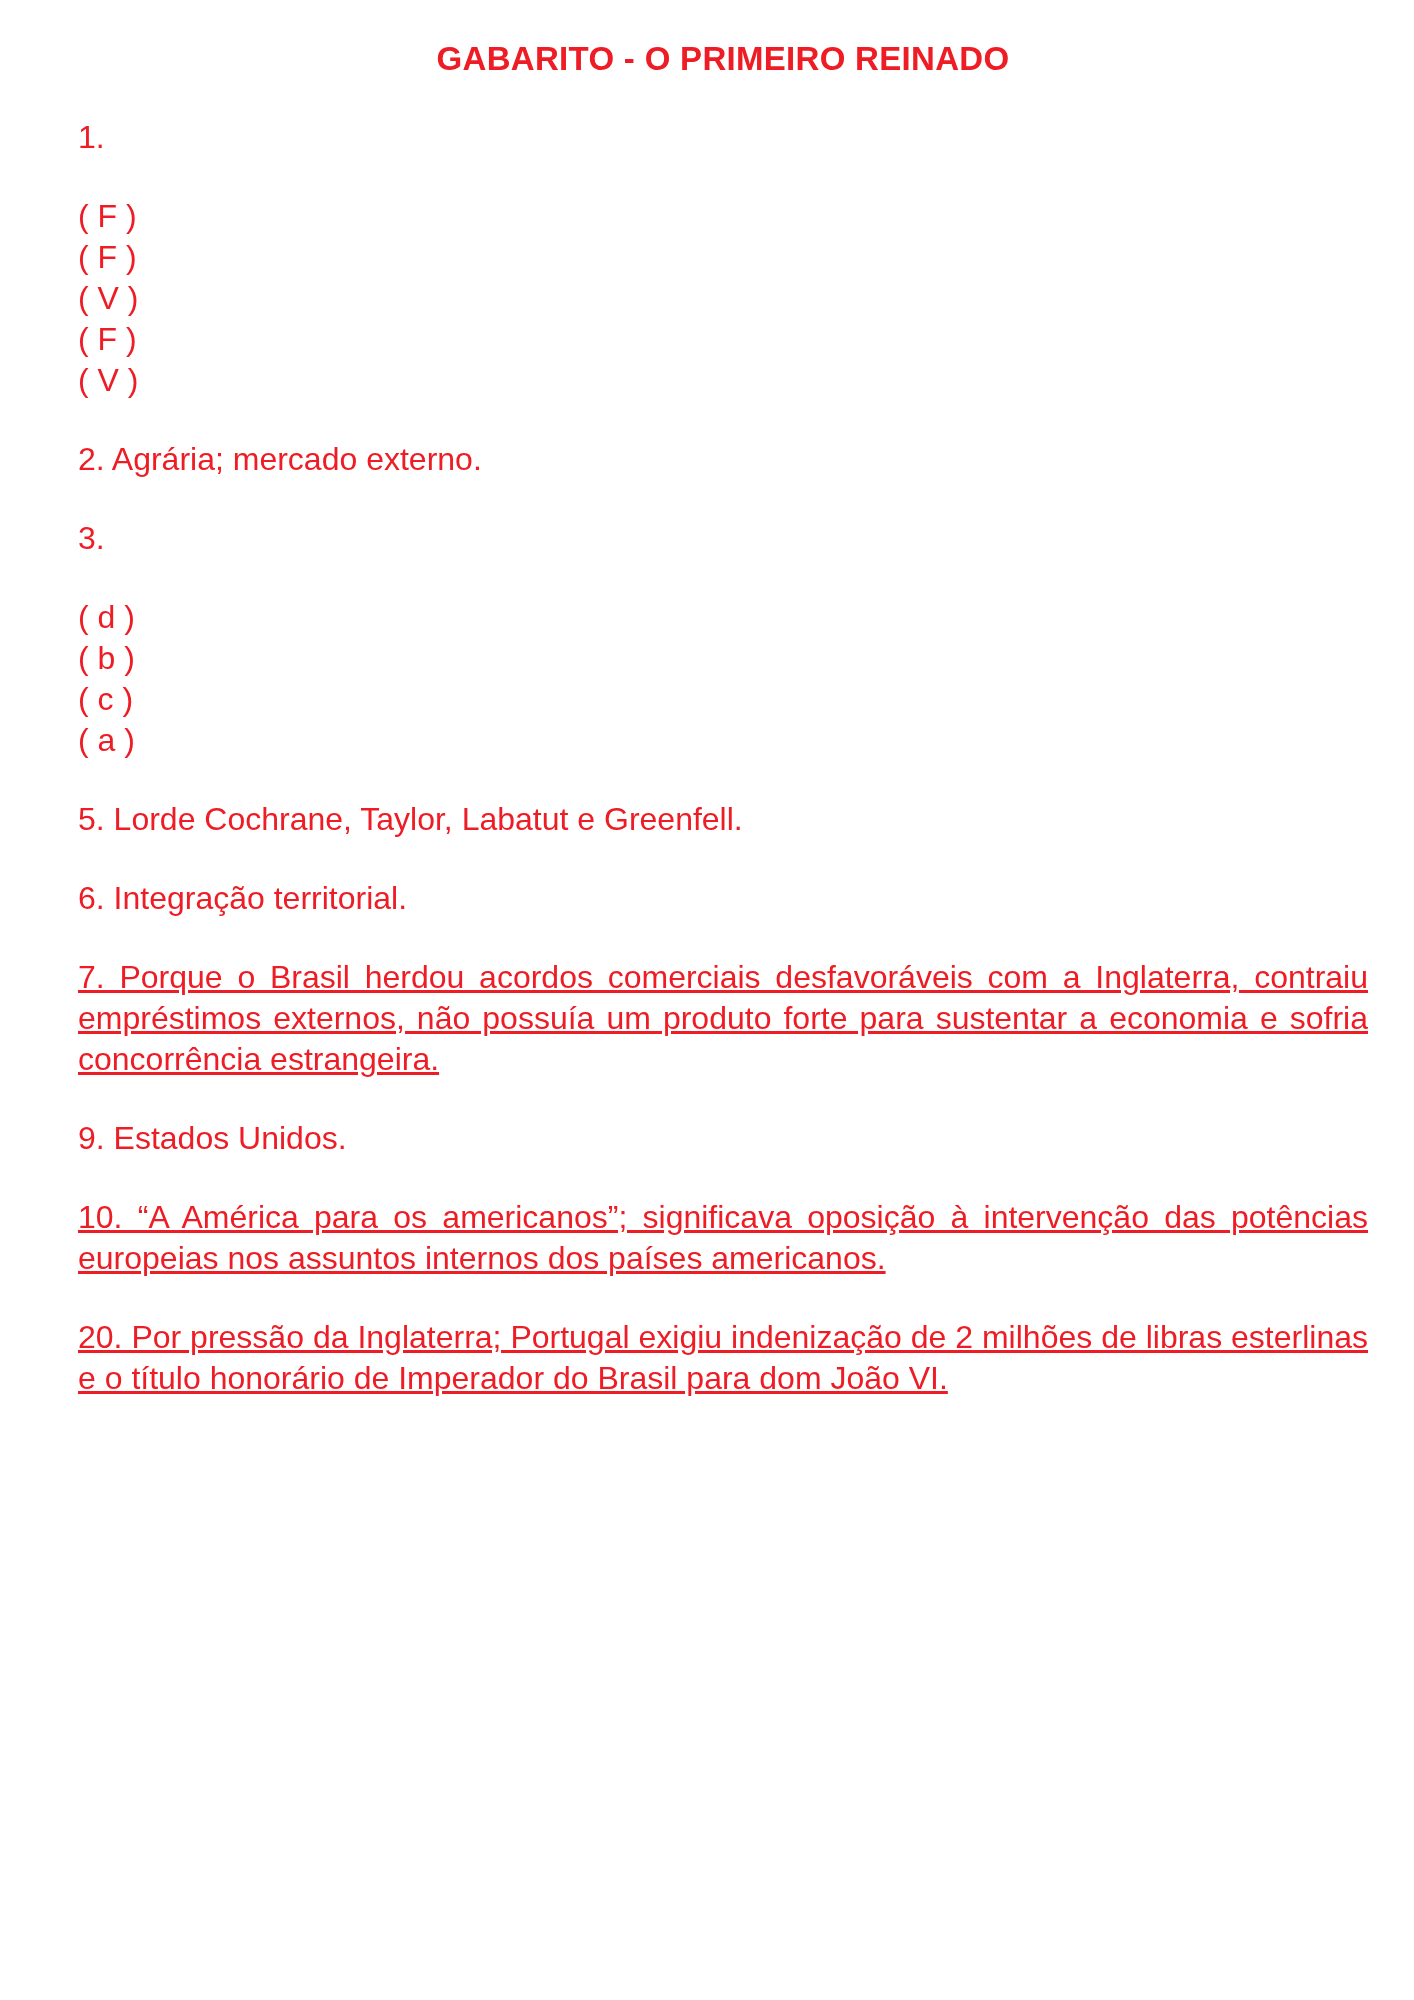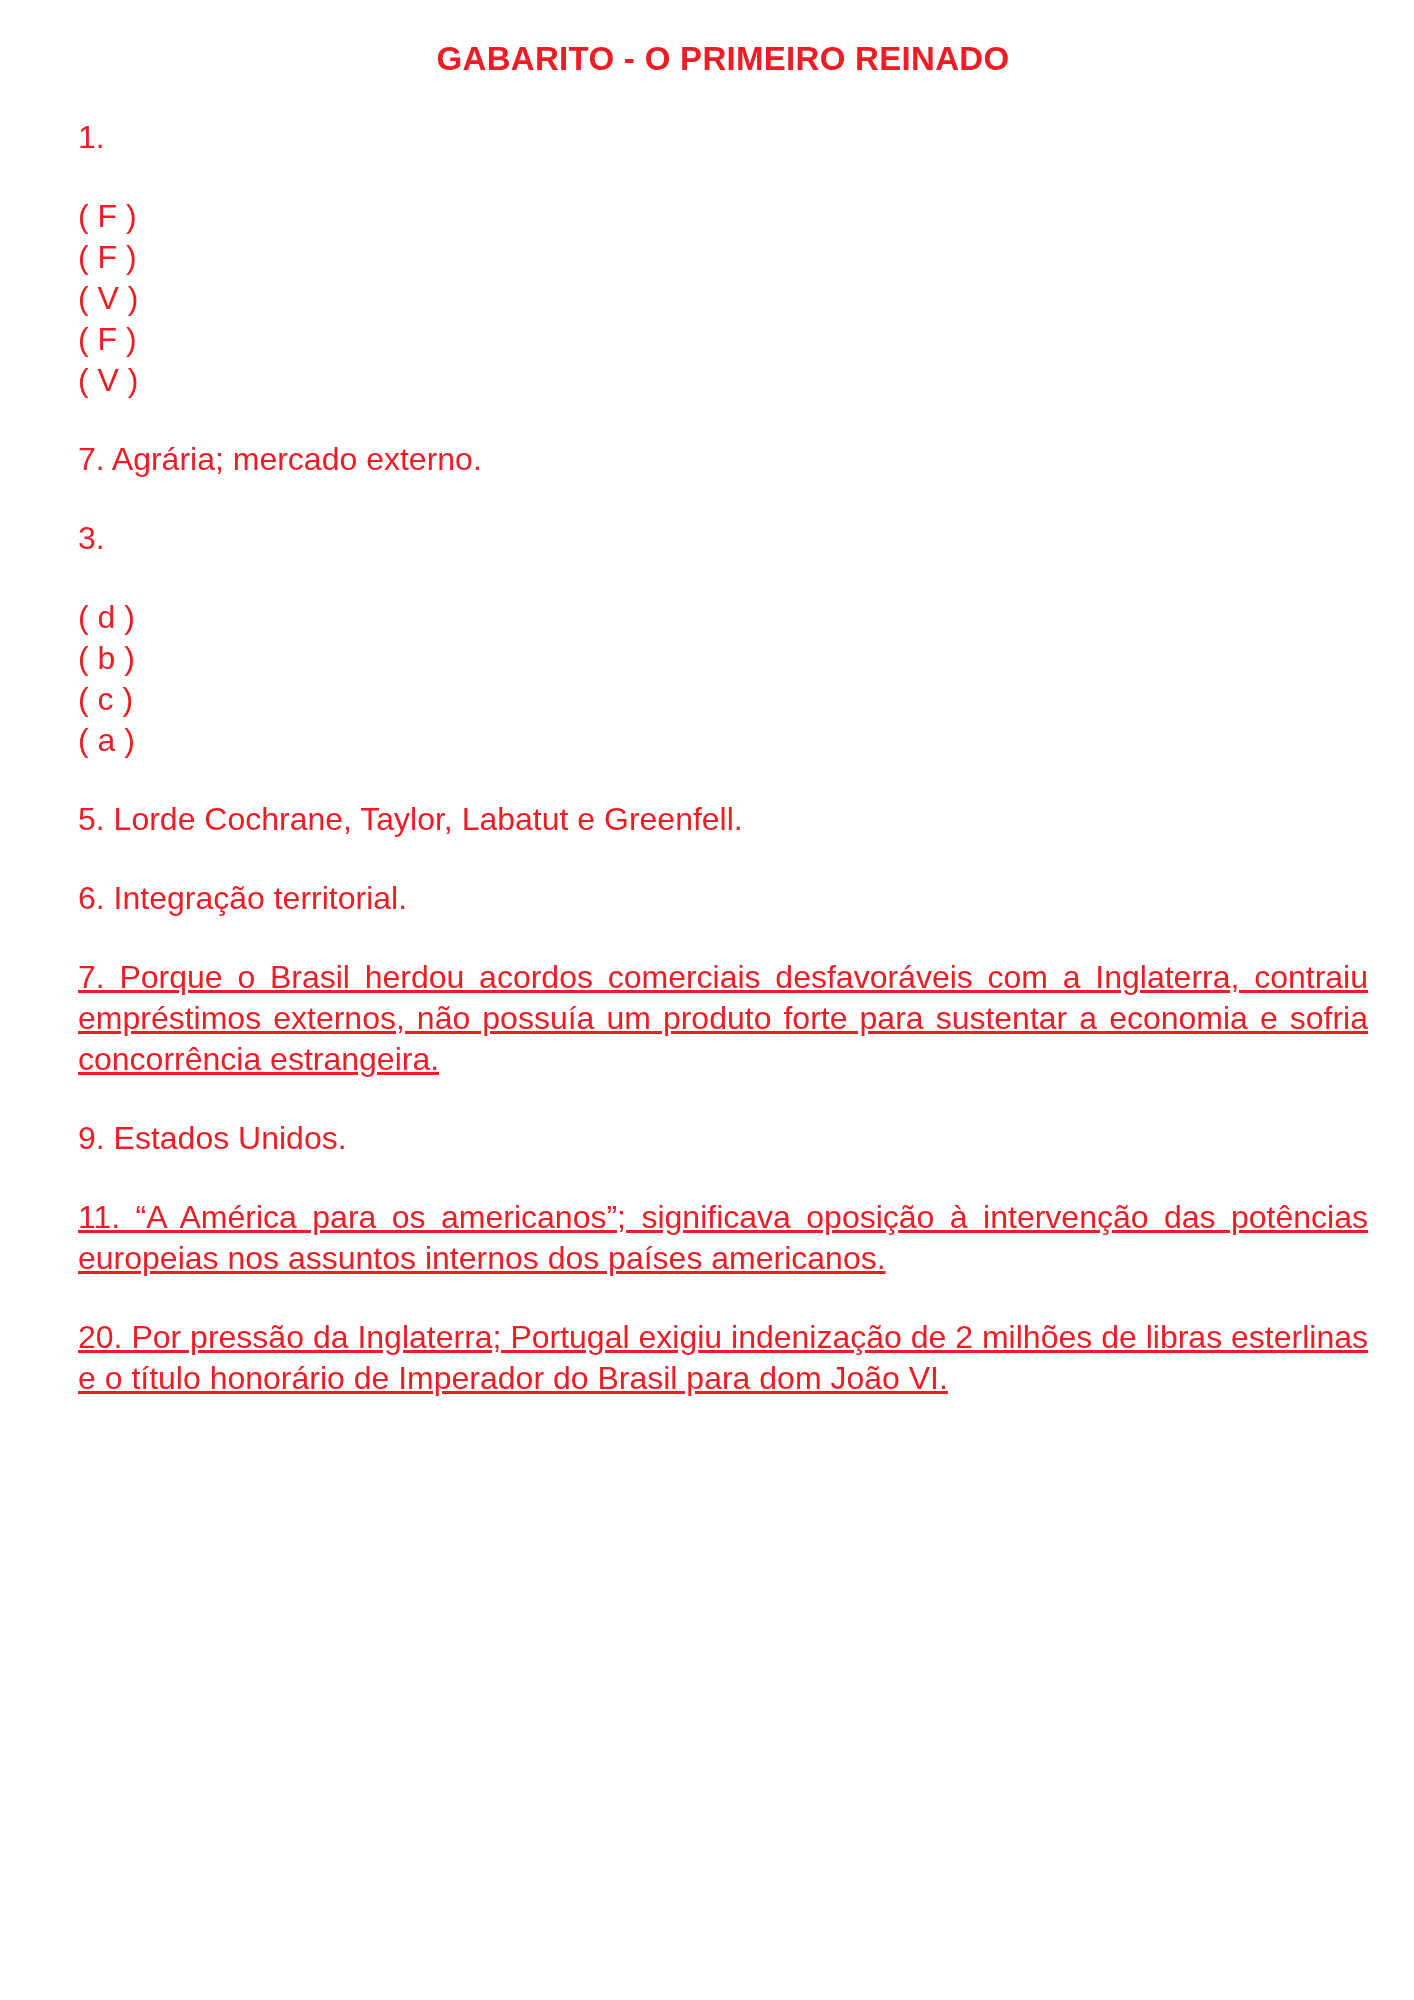--- a/index.html
+++ b/index.html
@@ -78,21 +78,21 @@
 
     <div class="block">
       <p>( F )</p>
       <p>( F )</p>
       <p>( V )</p>
       <p>( F )</p>
       <p>( V )</p>
     </div>
 
     <div class="block">
-      <p>7. Agrária; mercado externo.</p>
+      <p>2. Agrária; mercado externo.</p>
     </div>
 
     <div class="block">
       <p>3.</p>
     </div>
 
     <div class="block">
       <p>( d )</p>
       <p>( b )</p>
       <p>( c )</p>
@@ -111,21 +111,21 @@
     <div class="block">
       <p class="justify">7. Porque o Brasil herdou acordos comerciais desfavoráveis com a Inglaterra, contraiu empréstimos externos, não possuía um produto forte para sustentar a economia e sofria concorrência estrangeira.</p>
     </div>
 
 
     <div class="block">
       <p>9. Estados Unidos.</p>
     </div>
 
     <div class="block">
-      <p class="justify">11. “A América para os americanos”; significava oposição à intervenção das potências europeias nos assuntos internos dos países americanos.</p>
+      <p class="justify">10. “A América para os americanos”; significava oposição à intervenção das potências europeias nos assuntos internos dos países americanos.</p>
     </div>
 
     <div class="block">
       <p class="justify">20. Por pressão da Inglaterra; Portugal exigiu indenização de 2 milhões de libras esterlinas e o título honorário de Imperador do Brasil para dom João VI.</p>
     </div>
 
 
 
   </div>
 

